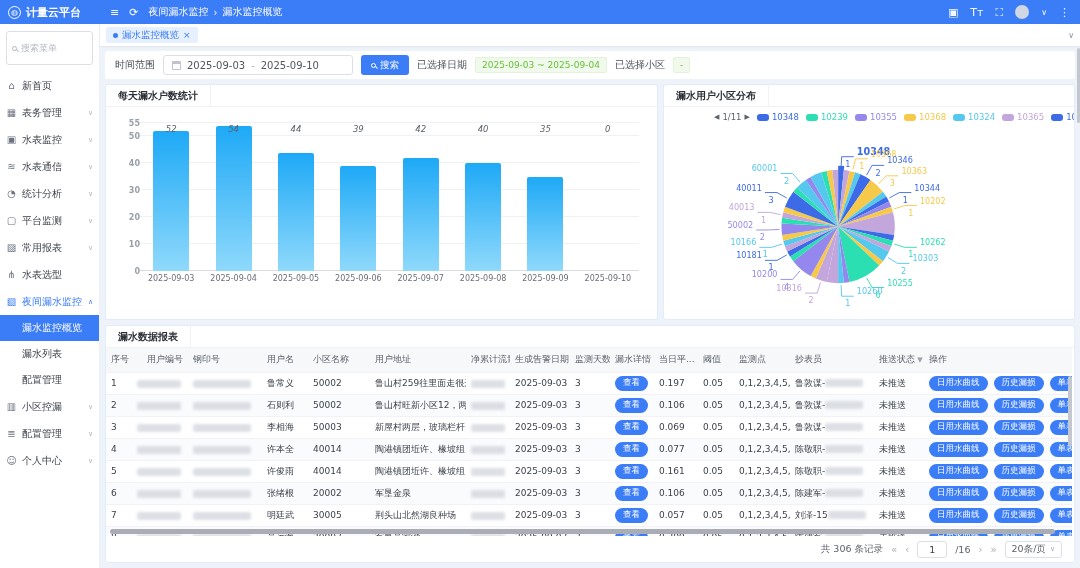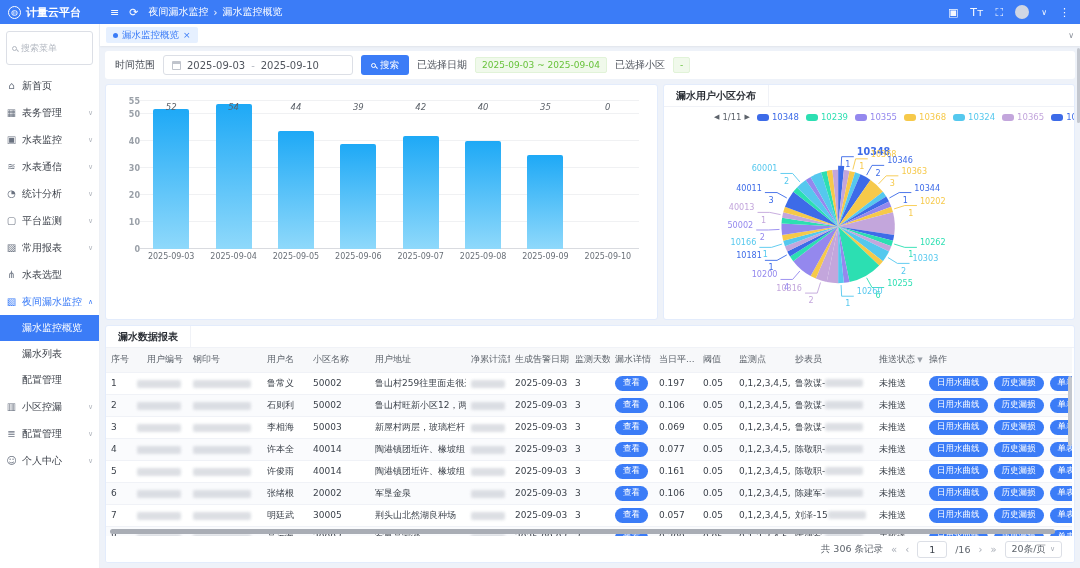--- a/index.html
+++ b/index.html
@@ -226,20 +226,23 @@
             <span>搜索</span>
           </button>
           <span class="tb-label">已选择日期</span>
           <span class="tag-green">2025-09-03 ~ 2025-09-04</span>
           <span class="tb-label">已选择小区</span>
           <span class="tag-green">-</span>
         </div>
 
         <div class="charts">
           <div class="card chart-card-left">
+            <div class="card-head">
+              <div class="card-tab">每天漏水户数统计</div>
+            </div>
             <div class="bar-wrap" id="bar-plot">
                 <div class="gline zero" style="bottom: 0%;">
                   <span class="gtick">0</span>
                 </div>
                 <div class="gline" style="bottom: 18.1818%;">
                   <span class="gtick">10</span>
                 </div>
                 <div class="gline" style="bottom: 36.3636%;">
                   <span class="gtick">20</span>
                 </div>

